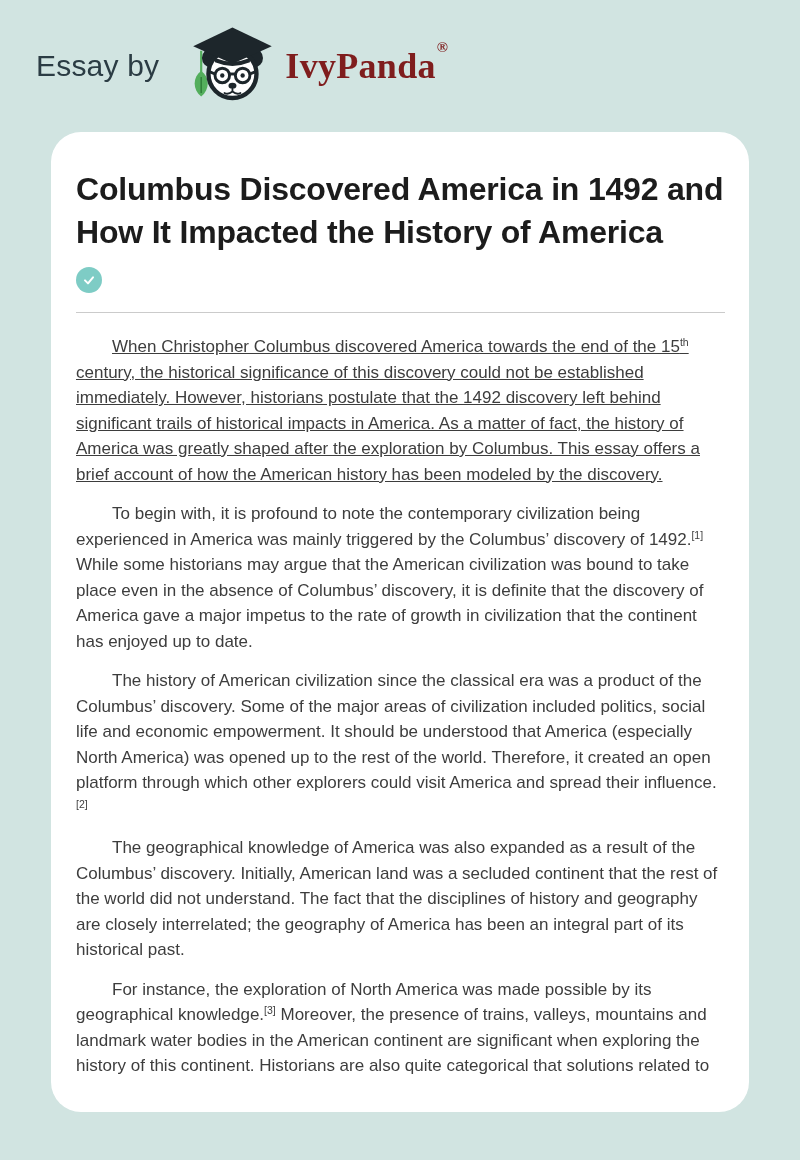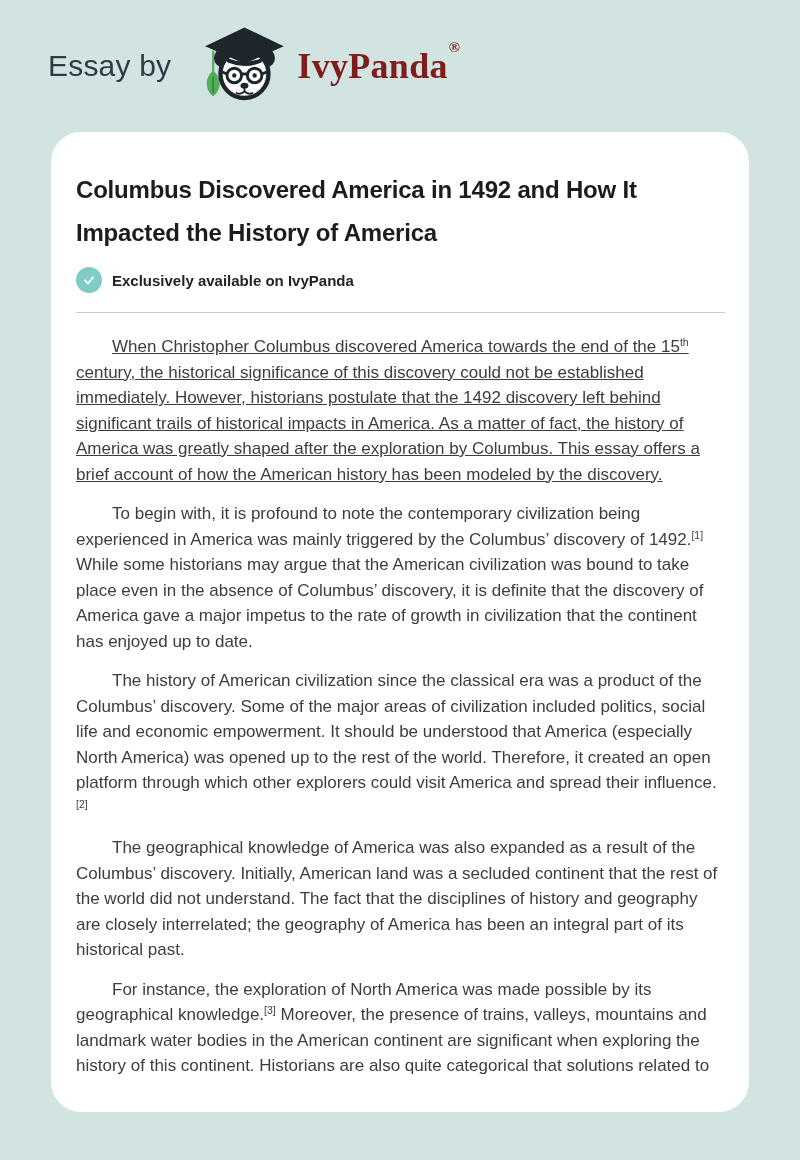--- a/index.html
+++ b/index.html
@@ -8,21 +8,21 @@
     background: #d1e4e1;
     font-family: "Liberation Sans", sans-serif;
     overflow: hidden;
   }
 
   
   .masthead {
     height: 132px;
     display: flex;
     align-items: center;
-    padding-left: 48px;
+    padding-left: 36px;
   }
   .masthead .essay-by {
     font-size: 30px;
     color: #2b3c44;
     letter-spacing: 0.2px;
   }
   .masthead .logo-icon {
     margin-left: 26px;
     margin-right: 8px;
     width: 92px;
@@ -49,21 +49,21 @@
   .card {
     width: 698px;
     height: 980px;
     margin: 0 auto;
     background: #ffffff;
     border-radius: 30px;
     padding: 36px 24px 0 25px;
   }
 
   .card h1 {
-    font-size: 24px;
+    font-size: 32px;
     line-height: 43px;
     font-weight: 700;
     color: #1c1c1c;
     letter-spacing: -0.2px;
     margin-bottom: 13px;
   }
 
   .badge-row {
     display: flex;
     align-items: center;
@@ -149,21 +149,20 @@
 <div class="card">
 
   <h1>Columbus Discovered America in 1492 and How It Impacted the History of America</h1>
 
   <div class="badge-row">
     <span class="badge-circle">
       <svg width="16" height="16" viewBox="0 0 24 24" aria-hidden="true">
         <polyline points="6,12.5 10.5,17 18,8" fill="none" stroke="#ffffff" stroke-width="3" stroke-linecap="round" stroke-linejoin="round"></polyline>
       </svg>
     </span>
-    <span class="badge-label">Exclusively available on IvyPanda</span>
   </div>
 
   <hr class="divider">
 
   <div class="essay-body">
       <p><span>When Christopher Columbus discovered America towards the end of the 15</span><sup>th</sup><span> century, the historical significance of this discovery could not be established immediately. However, historians postulate that the 1492 discovery left behind significant trails of historical impacts in America. As a matter of fact, the history of America was greatly shaped after the exploration by Columbus. This essay offers a brief account of how the American history has been modeled by the discovery.</span></p>
       <p><span>To begin with, it is profound to note the contemporary civilization being experienced in America was mainly triggered by the Columbus’ discovery of 1492.</span><sup>[1]</sup><span> While some historians may argue that the American civilization was bound to take place even in the absence of Columbus’ discovery, it is definite that the discovery of America gave a major impetus to the rate of growth in civilization that the continent has enjoyed up to date.</span></p>
       <p><span>The history of American civilization since the classical era was a product of the Columbus’ discovery. Some of the major areas of civilization included politics, social life and economic empowerment. It should be understood that America (especially North America) was opened up to the rest of the world. Therefore, it created an open platform through which other explorers could visit America and spread their influence.</span><sup>[2]</sup></p>
       <p><span>The geographical knowledge of America was also expanded as a result of the Columbus’ discovery. Initially, American land was a secluded continent that the rest of the world did not understand. The fact that the disciplines of history and geography are closely interrelated; the geography of America has been an integral part of its historical past.</span></p>
       <p><span>For instance, the exploration of North America was made possible by its geographical knowledge.</span><sup>[3]</sup><span> Moreover, the presence of trains, valleys, mountains and landmark water bodies in the American continent are significant when exploring the history of this continent. Historians are also quite categorical that solutions related to</span></p>

